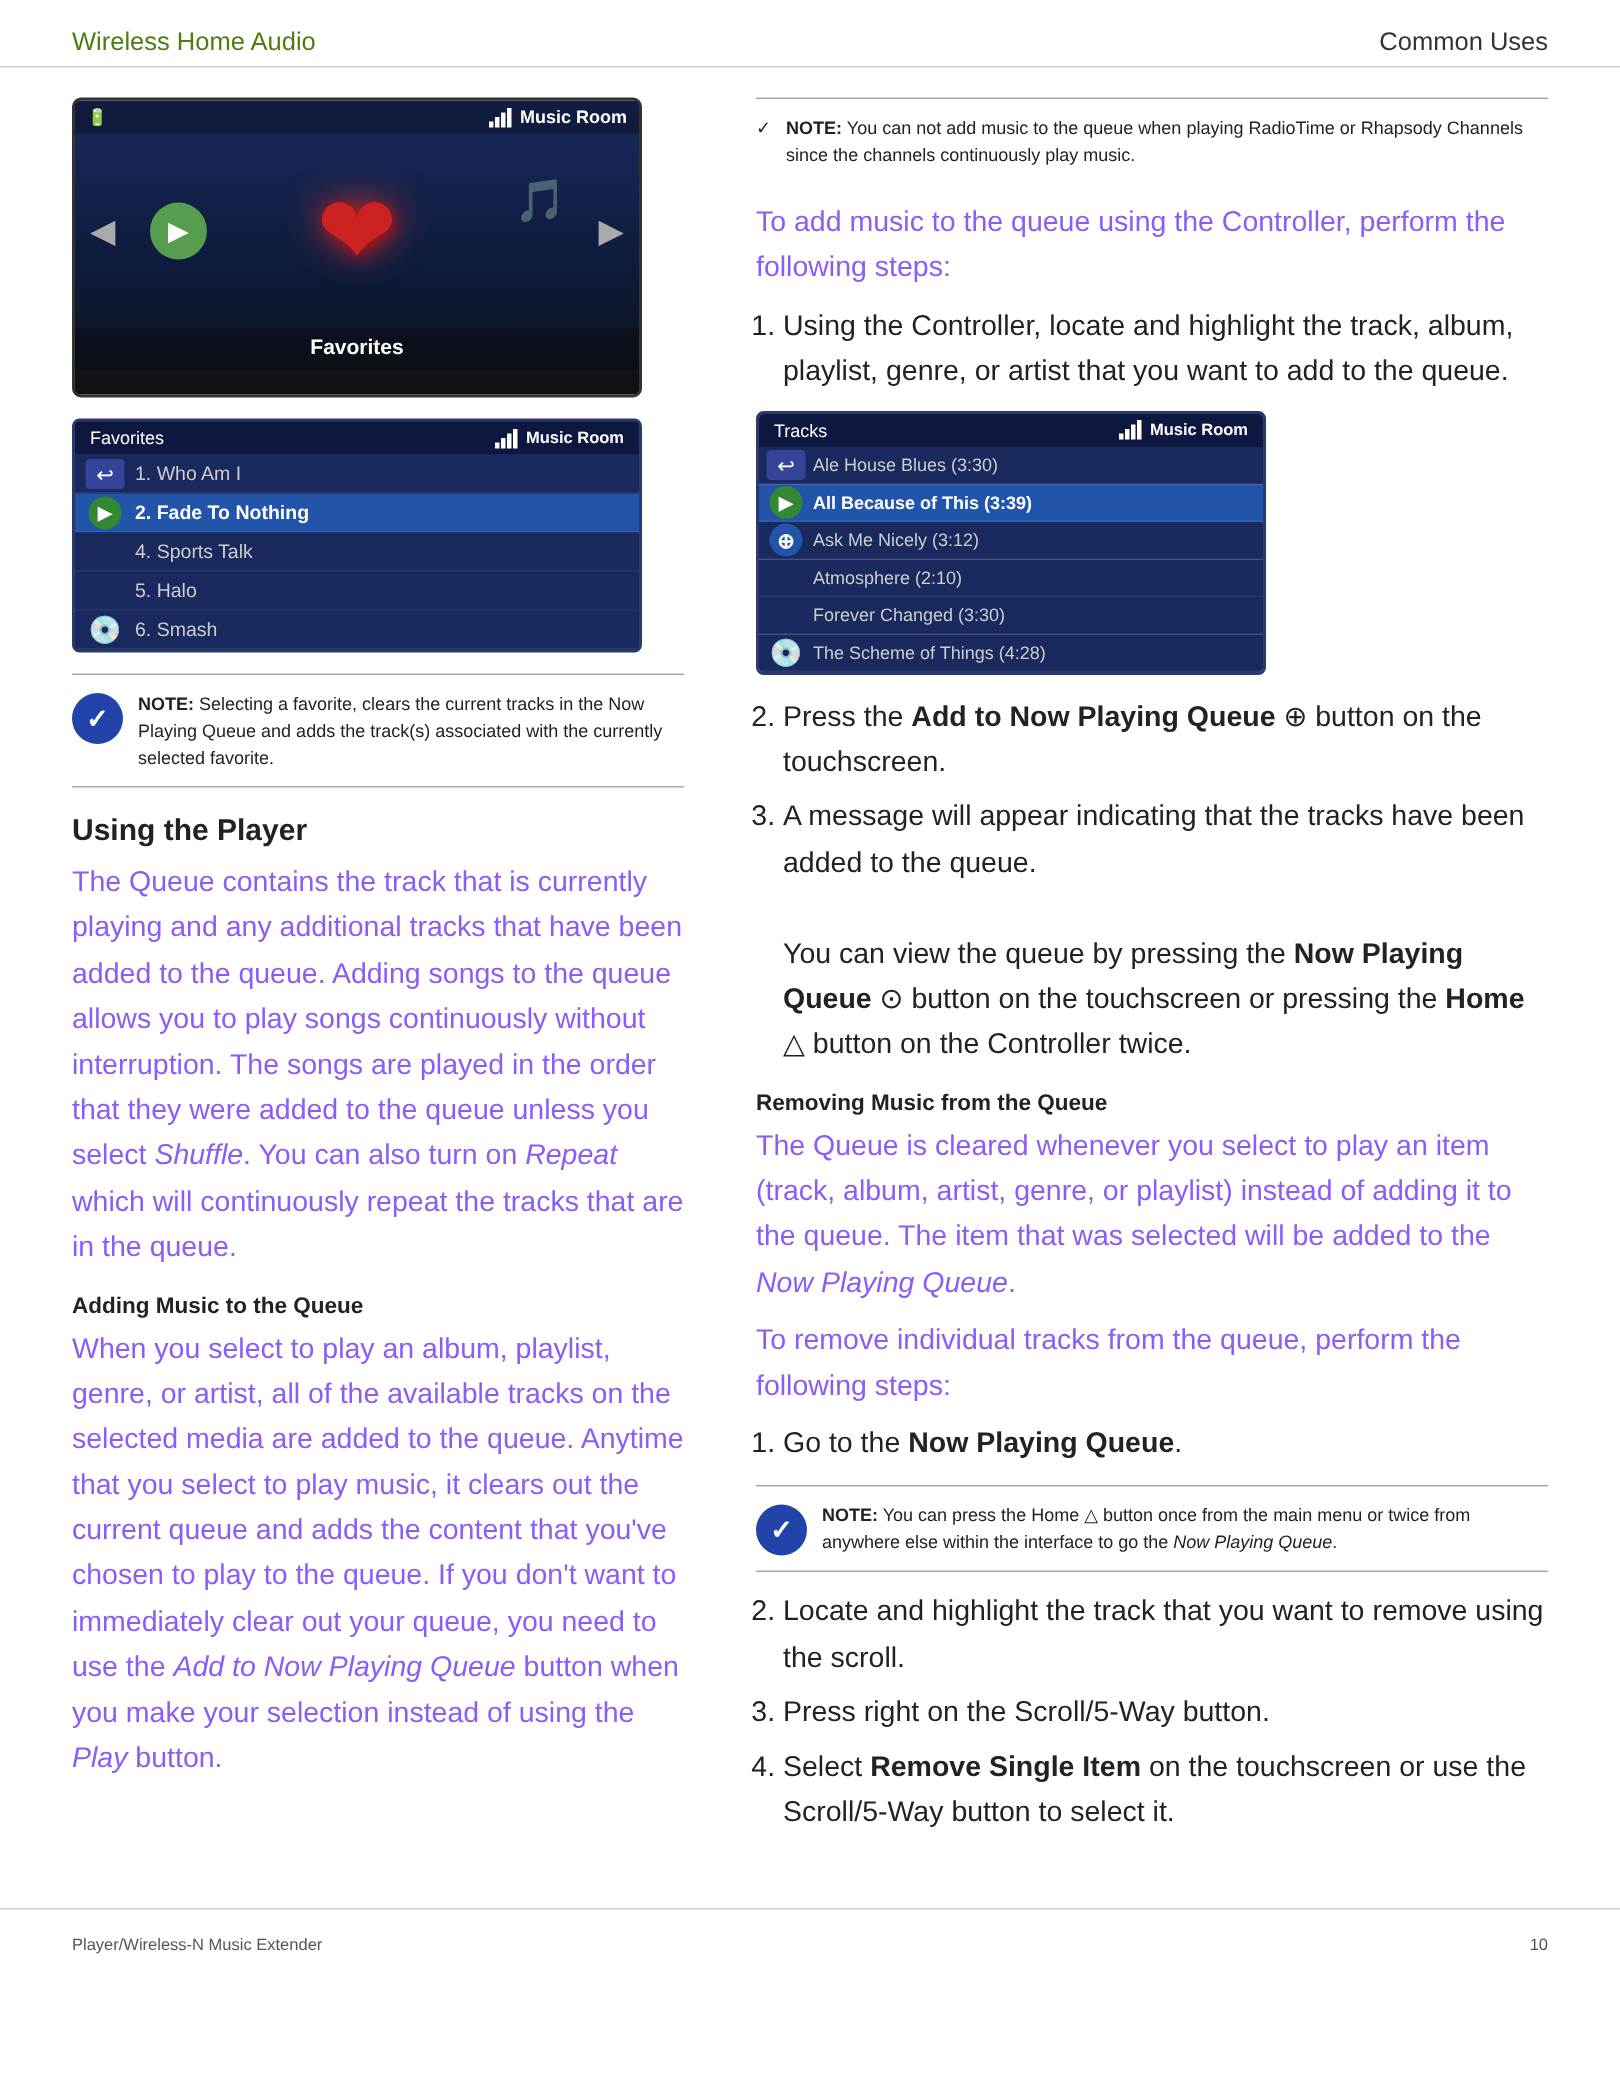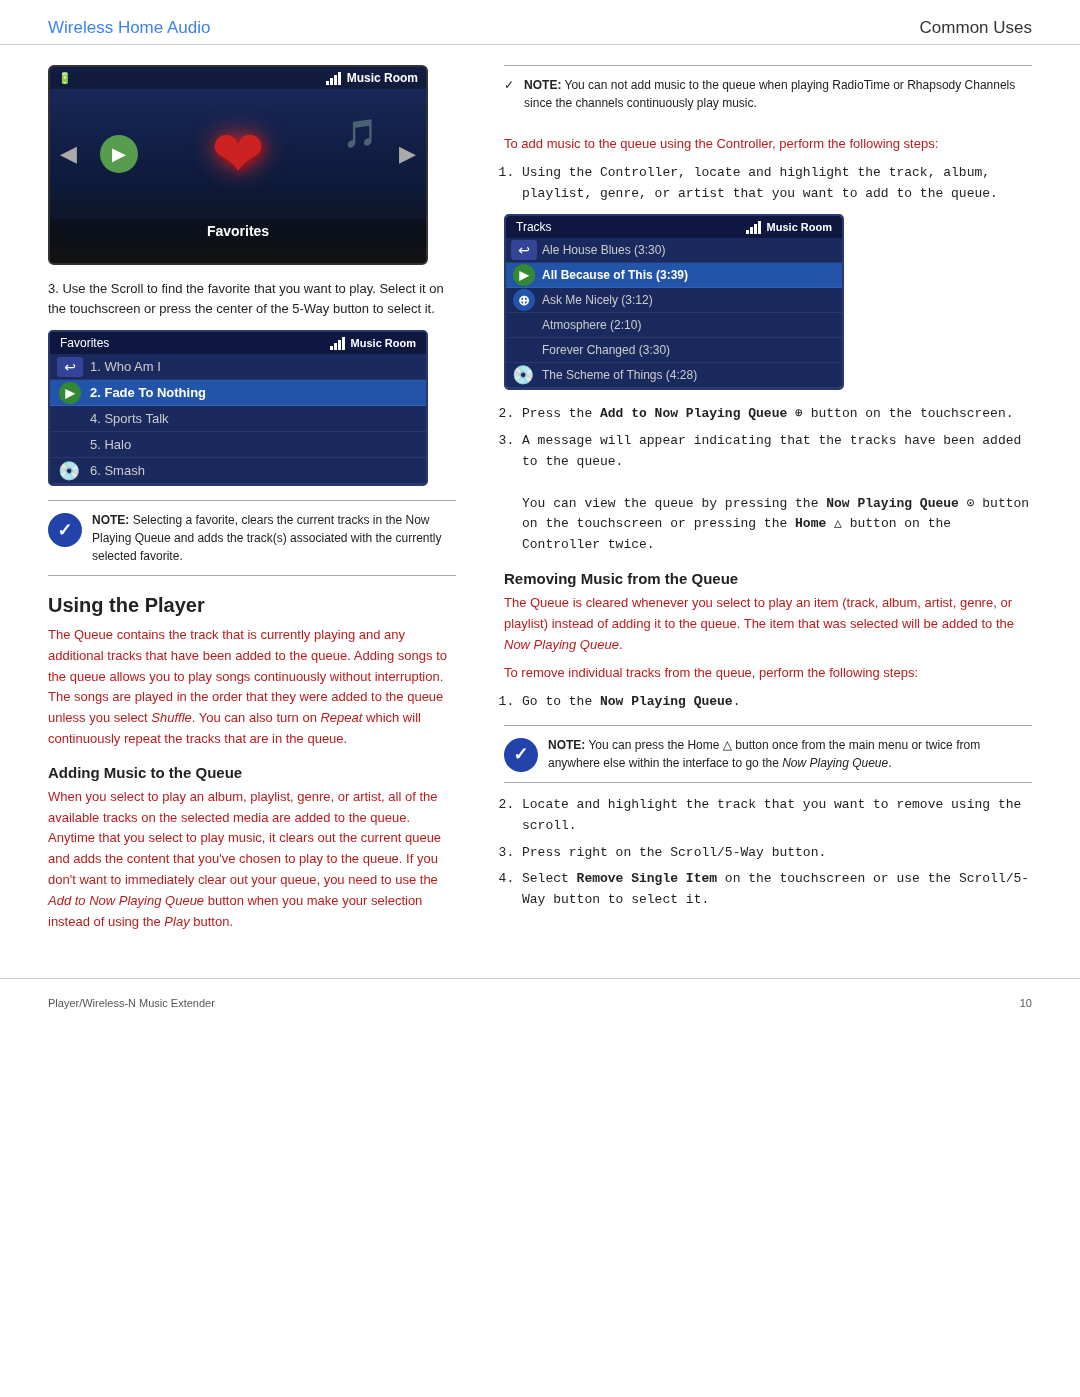--- a/index.html
+++ b/index.html
@@ -18,21 +18,21 @@
       display: flex;
       justify-content: space-between;
       align-items: flex-end;
       padding: 18px 48px 6px 48px;
       border-bottom: 1.5px solid #ccc;
       margin-bottom: 0;
     }
     .page-header-left {
       font-size: 17px;
       font-weight: normal;
-      color: #3b82f6;
+      color: #4d7c0f;
     }
     .page-header-right {
       font-size: 17px;
       font-weight: normal;
       color: #333;
     }
 
     
     .main-content {
       display: flex;
@@ -274,22 +274,22 @@
       margin: 18px 0 8px 0;
       font-family: Arial, sans-serif;
     }
     .sub-heading {
       font-size: 15px;
       font-weight: bold;
       color: #222;
       margin: 14px 0 6px 0;
     }
     .body-text {
-      font-size: 13px;
-      color: #b91c1c;
+      font-size: 19px;
+      color: #8b5cf6;
       line-height: 1.6;
       margin-bottom: 8px;
     }
 
     
     .tracks-device {
       background: #c4b5fd;
       border-radius: 5px;
       border: 2px solid #2a3a6e;
       width: 100%;
@@ -345,23 +345,22 @@
       padding: 10px 0 10px 0;
       margin: 0 0 12px 0;
       font-size: 12px;
       line-height: 1.5;
       color: #222;
     }
 
     
     ol.steps {
       margin: 0 0 10px 18px;
-      font-size: 13px;
+      font-size: 19px;
       line-height: 1.6;
-      font-family: Liberation Mono, monospace;
     }
     ol.steps li {
       margin-bottom: 6px;
     }
 
     
     .page-footer {
       display: flex;
       justify-content: space-between;
       align-items: flex-end;
@@ -410,21 +409,20 @@
         <div class="play-btn-screen">▶</div>
 
         <span class="heart-icon">❤</span>
 
         <span class="music-note-screen">🎵</span>
         <span class="arrow-right">▶</span>
       </div>
       <div class="device-screen-label">Favorites</div>
     </div>
 
-    <div class="step-text">3.   Use the Scroll to find the favorite that you want to play. Select it on the touchscreen or press the center of the 5-Way button to select it.</div>
 
     <div class="fav-device">
       <div class="fav-device-header">
         <span class="fav-title">Favorites</span>
         <div class="fav-signal">
           <div class="signal-bars">
             <span style="height:4px;background:#fff;width:3px;display:inline-block;"></span>
             <span style="height:7px;background:#fff;width:3px;display:inline-block;"></span>
             <span style="height:10px;background:#fff;width:3px;display:inline-block;"></span>
             <span style="height:13px;background:#fff;width:3px;display:inline-block;"></span>

